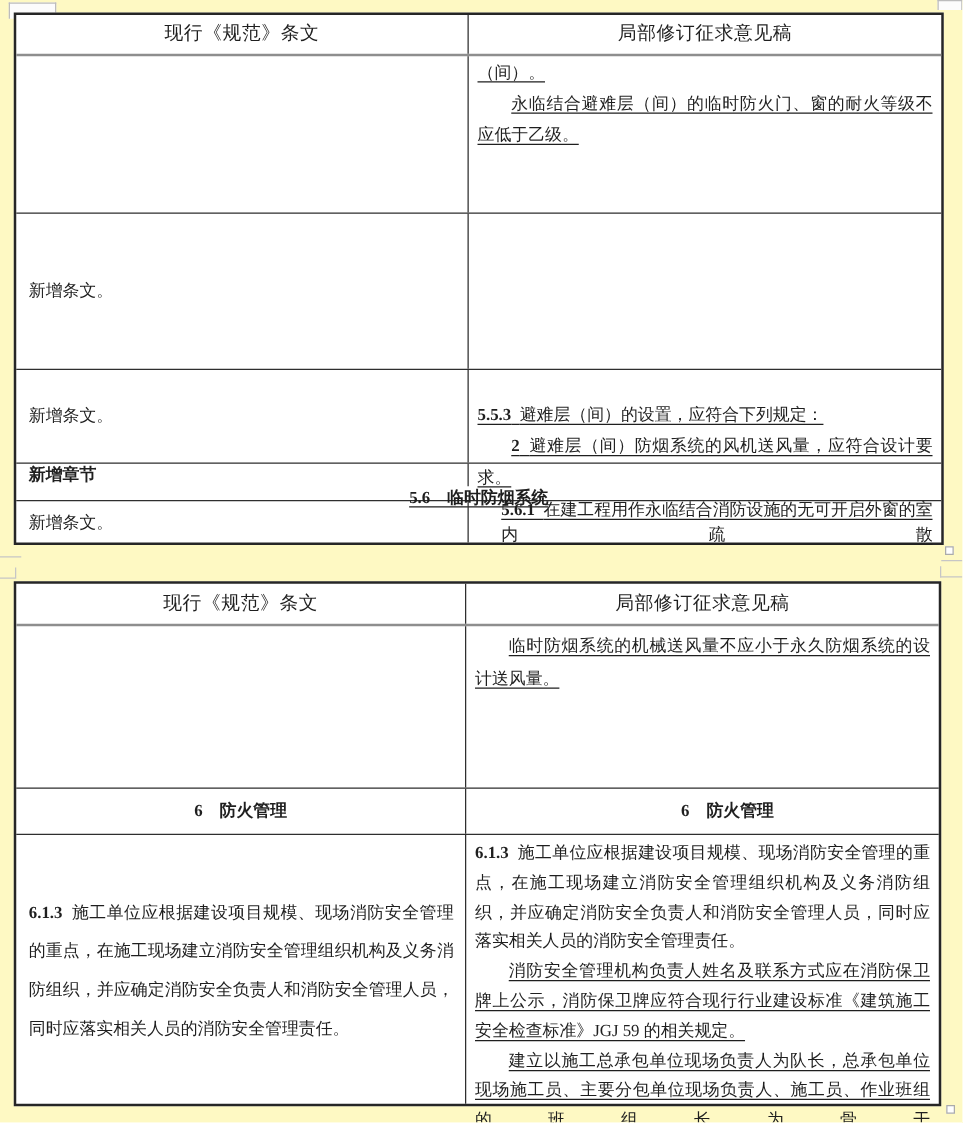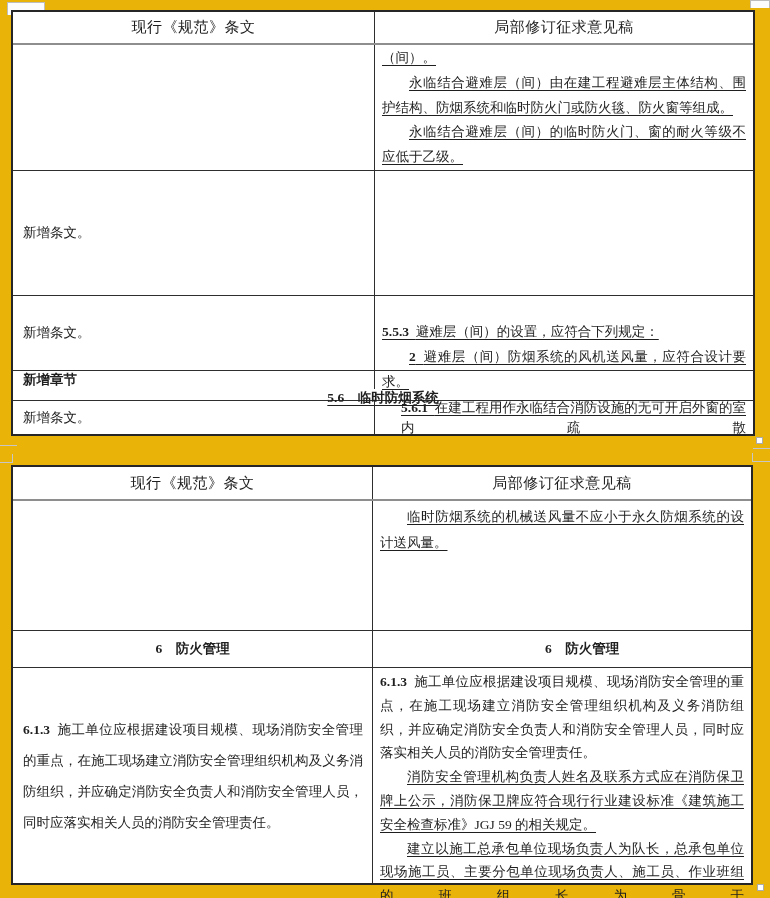--- a/index.html
+++ b/index.html
@@ -1,18 +1,18 @@
 <!DOCTYPE html>
 <html><head>
 <meta charset="utf-8">
 <style>
   * { margin:0; padding:0; box-sizing:border-box; }
   html,body { background:#ffffff; }
   .page {
-    position:relative; width:770px; height:898px; background:#eab308;
+    position:relative; width:770px; height:898px; background:#fef9c3;
     font-family:"Liberation Serif","DejaVu Serif",serif;
     color:#1f1f1f; overflow:hidden;
   }
 
   
   .doc-table {
     position:absolute; background:#fff;
     border:2px solid #262626;
   }
   .tbl1 { left:11px; top:10px;  width:744px; }
@@ -98,21 +98,20 @@
 
     <div class="row hdr t1-hdr">
       <div class="cl hcell">现行《规范》条文</div>
       <div class="cr hcell">局部修订征求意见稿</div>
     </div>
 
     <div class="row t1-r1">
       <div class="cl"></div>
       <div class="cr">
         <p class="para u">（间）。</p>
-        <p class="para u ind">永临结合避难层（间）由在建工程避难层主体结构、围护结构、防烟系统和临时防火门或防火毯、防火窗等组成。</p>
         <p class="para u ind">永临结合避难层（间）的临时防火门、窗的耐火等级不应低于乙级。</p>
       </div>
     </div>
 
     <div class="row t1-r2">
       <div class="cl vcenter labelcell">
         <span>新增条文。</span>
       </div>
     </div>
 

